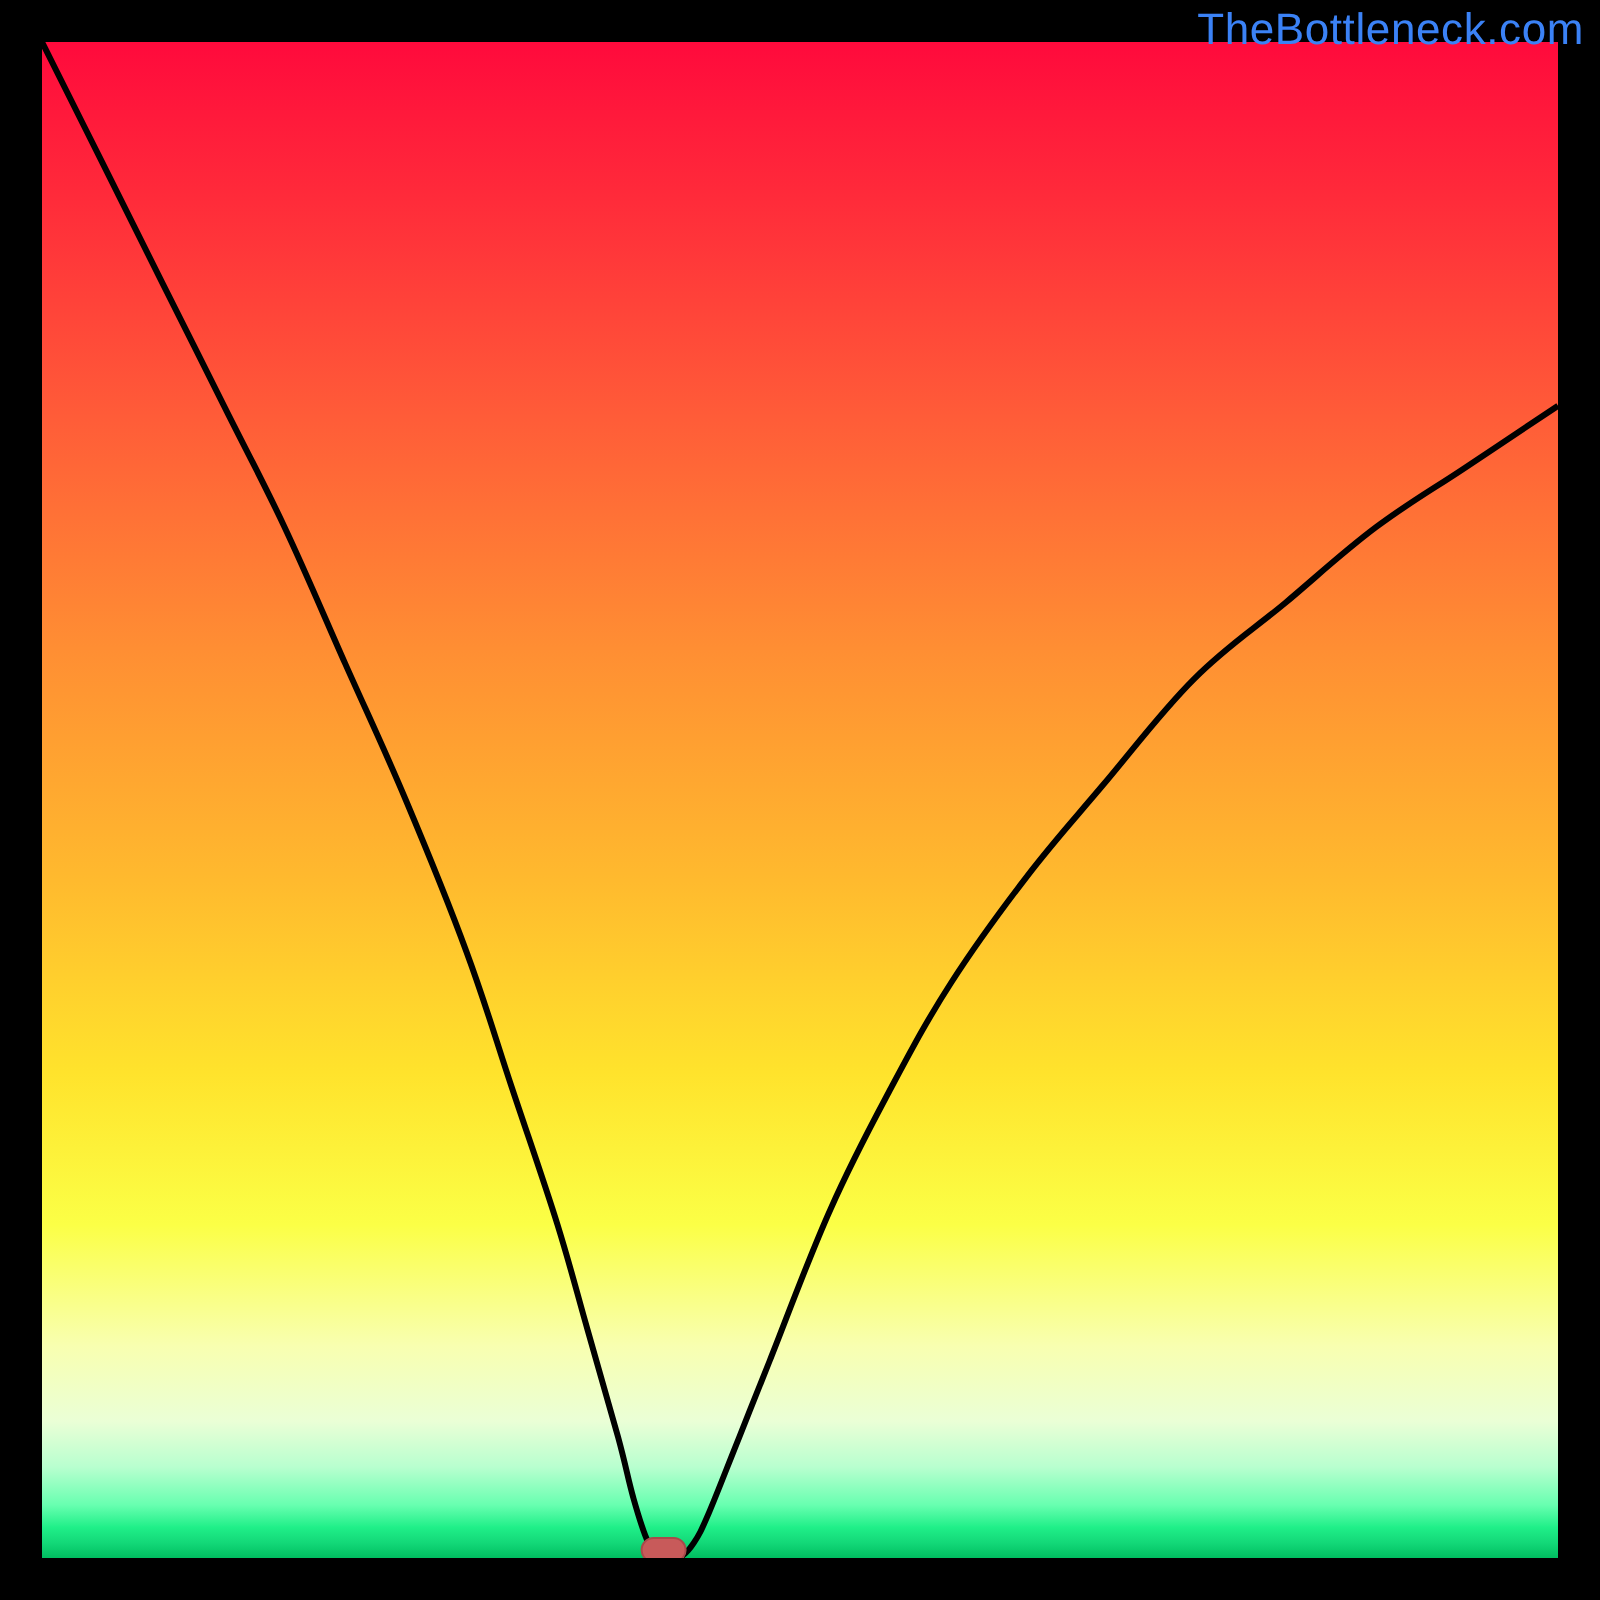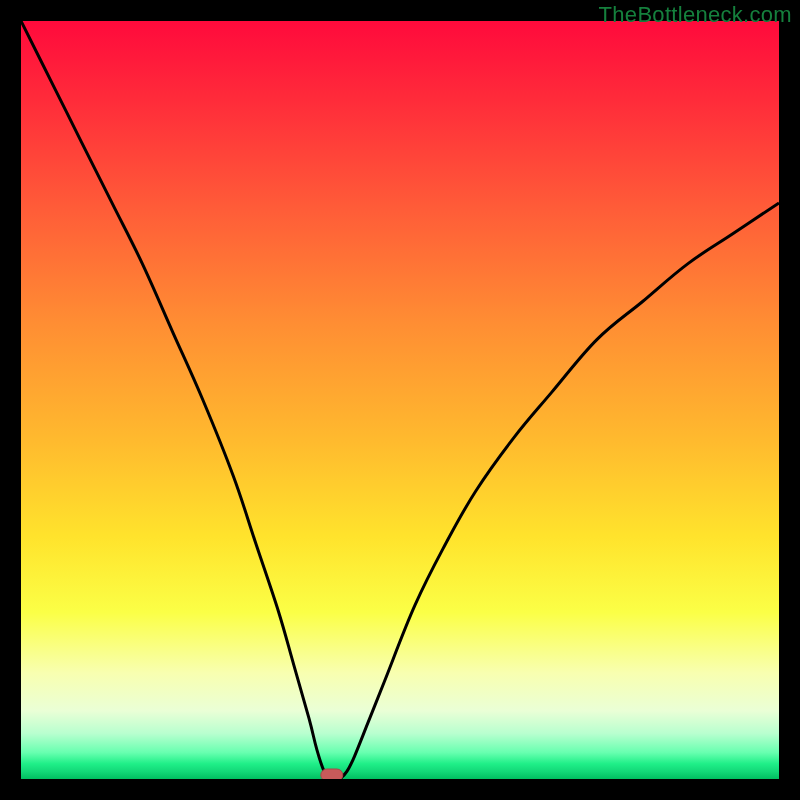--- a/index.html
+++ b/index.html
@@ -40,21 +40,21 @@
       #68ffb0 96.5%,
       #1fef88 98%,
       #13d878 99%,
       #00be60 100%
     );
   }
   .watermark {
     position: absolute;
     top: 2px;
     right: 8px;
-    color: #15803d;
+    color: #3b82f6;
     font-size: 22px;
     letter-spacing: 0.3px;
     font-weight: 500;
     user-select: none;
   }
   svg.curve {
     position: absolute;
     left: 0;
     top: 0;
     width: 758px;

